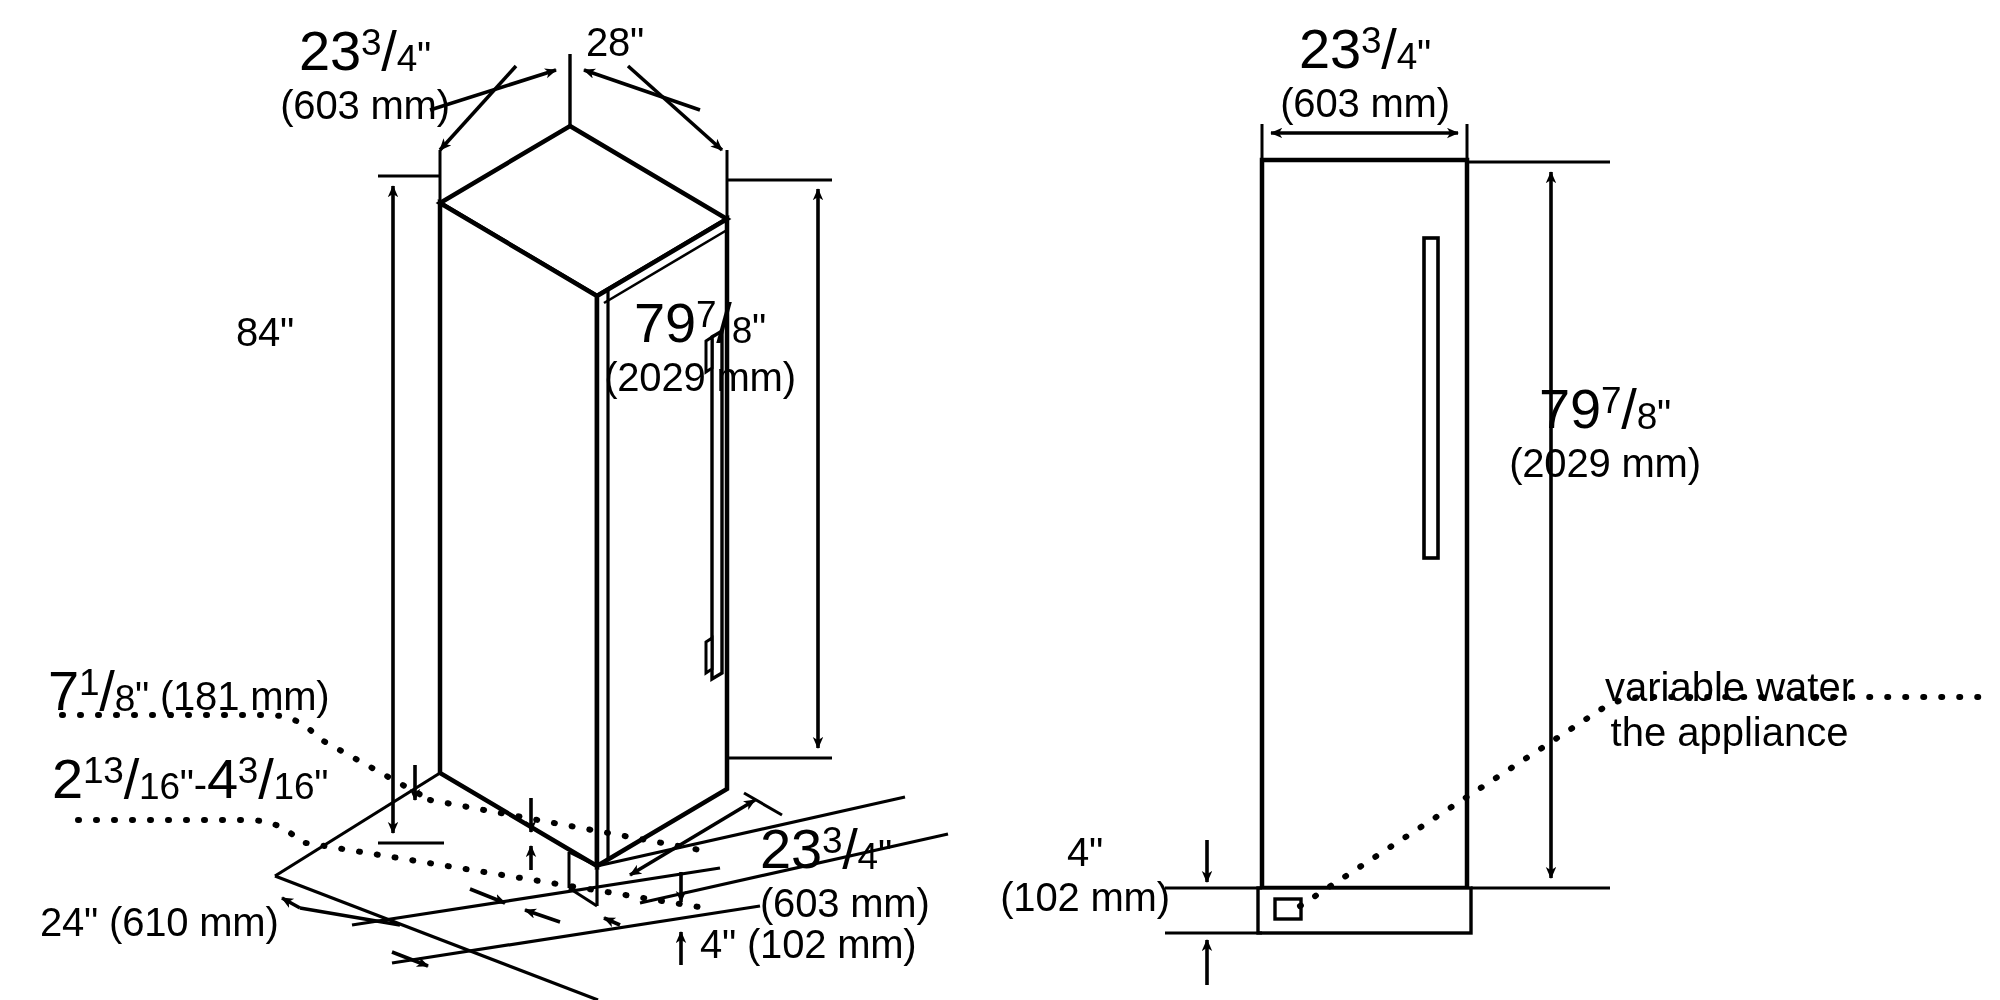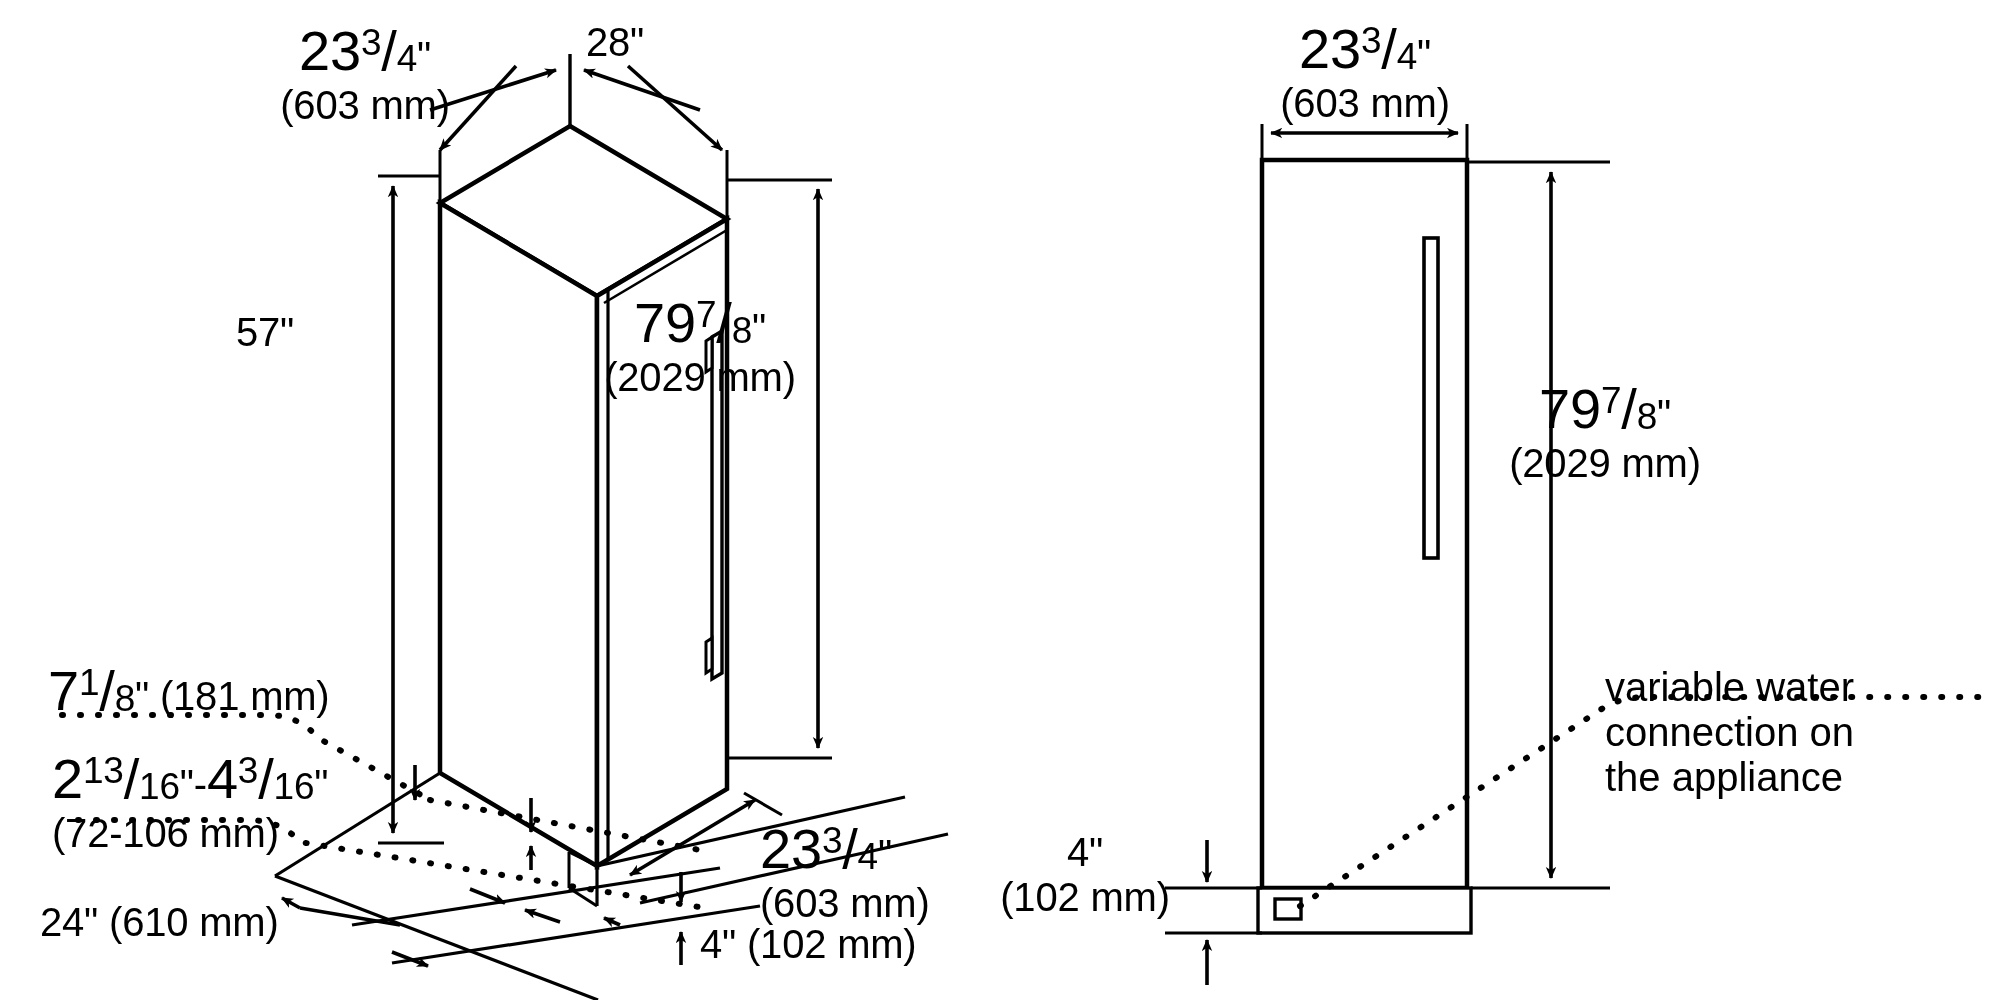--- a/index.html
+++ b/index.html
@@ -210,41 +210,40 @@
   </div>
 
   <div class="dim-label center" style="left:490px; top:20px; width:250px;">
     <div>
       <span>28</span><span>"</span>
     </div>
   </div>
 
   <div class="dim-label center" style="left:135px; top:310px; width:260px;">
     <div>
-      <span>57</span><span>"</span>
+      <span>84</span><span>"</span>
     </div>
   </div>
 
   <div class="dim-label center" style="left:570px; top:292px; width:260px;">
     <div>
       <span class="frac"><span>79</span><sup>7</sup>/<sub>8</sub></span><span>"</span>
     </div>
     <div>(2029 mm)</div>
   </div>
 
   <div class="dim-label left" style="left:48px; top:660px;">
     <span class="frac"><span>7</span><sup>1</sup>/<sub>8</sub></span><span>"</span>
     <span>(181 mm)</span>
   </div>
 
   <div class="dim-label left" style="left:52px; top:748px;">
     <div>
       <span class="frac"><span>2</span><sup>13</sup>/<sub>16</sub></span><span>"</span><span>-</span><span class="frac"><span>4</span><sup>3</sup>/<sub>16</sub></span><span>"</span>
     </div>
-    <div>(72-106 mm)</div>
   </div>
 
   <div class="dim-label left" style="left:40px; top:900px;">24" (610 mm)</div>
 
   <div class="dim-label left" style="left:760px; top:818px;">
     <div>
       <span class="frac"><span>23</span><sup>3</sup>/<sub>4</sub></span><span>"</span>
     </div>
     <div>(603 mm)</div>
   </div>
@@ -265,19 +264,18 @@
     <div>(2029 mm)</div>
   </div>
 
   <div class="dim-label center" style="left:1000px; top:830px; width:170px;">
     <div>
       <span>4</span><span>"</span>
     </div>
     <div>(102 mm)</div>
   </div>
 
-  <div class="note-label left" style="left:1605px; top:665px;">
+  <div class="note-label left" style="left:1605px; top:665px;text-align:center;">
     <div>variable water</div>
-    <div>connection on</div>
     <div>the appliance</div>
   </div>
 
 </div>
 
 </body></html>

